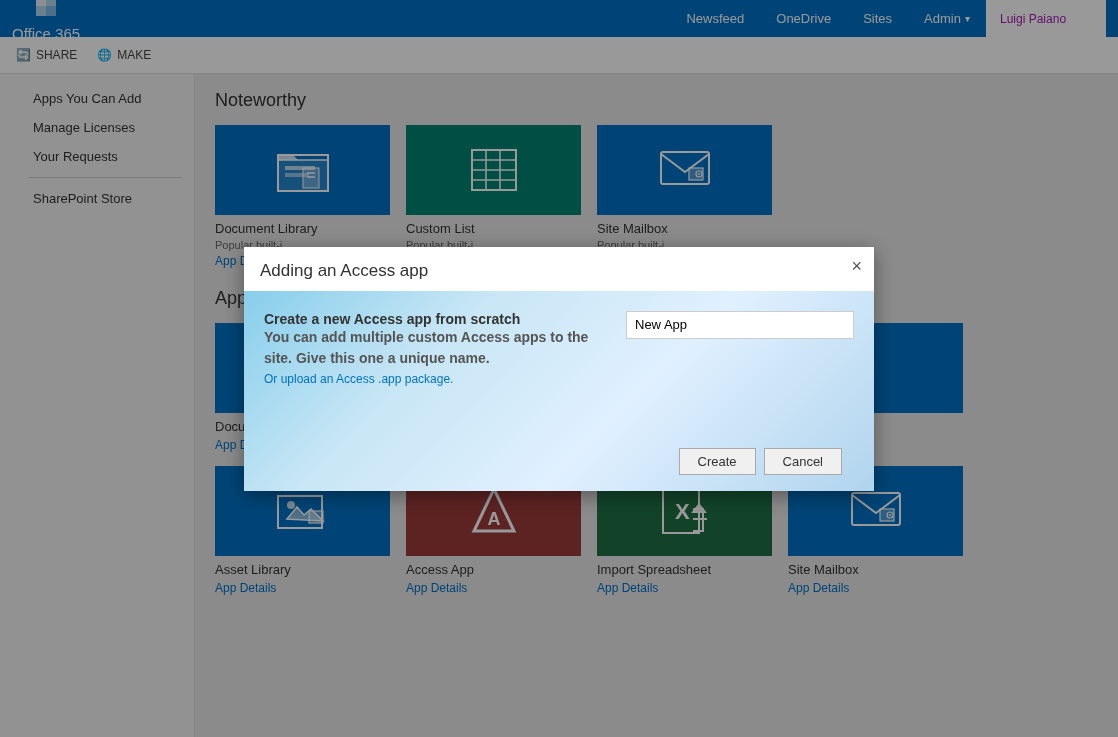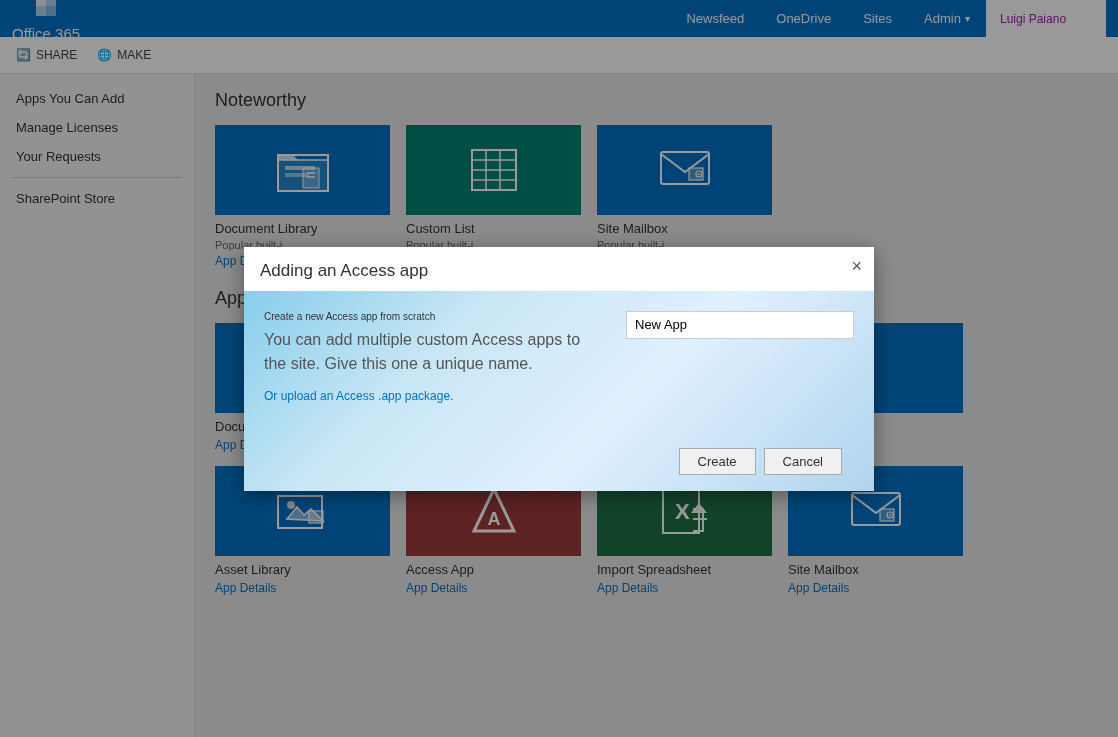--- a/index.html
+++ b/index.html
@@ -85,20 +85,21 @@
       height: calc(737px - 37px - 37px);
     }
 
     
     .sidebar {
       width: 195px;
       background: #f4f4f4;
       border-right: 1px solid #ddd;
       padding-top: 10px;
       flex-shrink: 0;
+      padding-left: 17px;
     }
     .sidebar-item {
       padding: 7px 16px;
       font-size: 13px;
       color: #333;
       cursor: pointer;
     }
     .sidebar-divider {
       border: none;
       border-top: 1px solid #ccc;
@@ -213,30 +214,30 @@
       align-items: flex-start;
       gap: 20px;
     }
     .modal-left {
       flex: 1;
     }
     .modal-right {
       flex: 0 0 200px;
     }
     .modal-create-title {
-      font-size: 10px;
-      font-weight: 400;
-      color: #333;
-      margin-bottom: 6px;
+      font-size: 14px;
+      font-weight: 700;
+      color: #333;
     }
     .modal-create-desc {
-      font-size: 16px;
+      font-size: 14px;
       color: #555;
       line-height: 1.5;
-      margin-bottom: 10px;
+      margin-bottom: 0;
+      font-weight: bold;
     }
     .modal-upload-link {
       font-size: 12px;
       color: #0072c6;
       cursor: pointer;
       text-decoration: none;
     }
     .modal-input {
       width: 228px;
       height: 28px;

